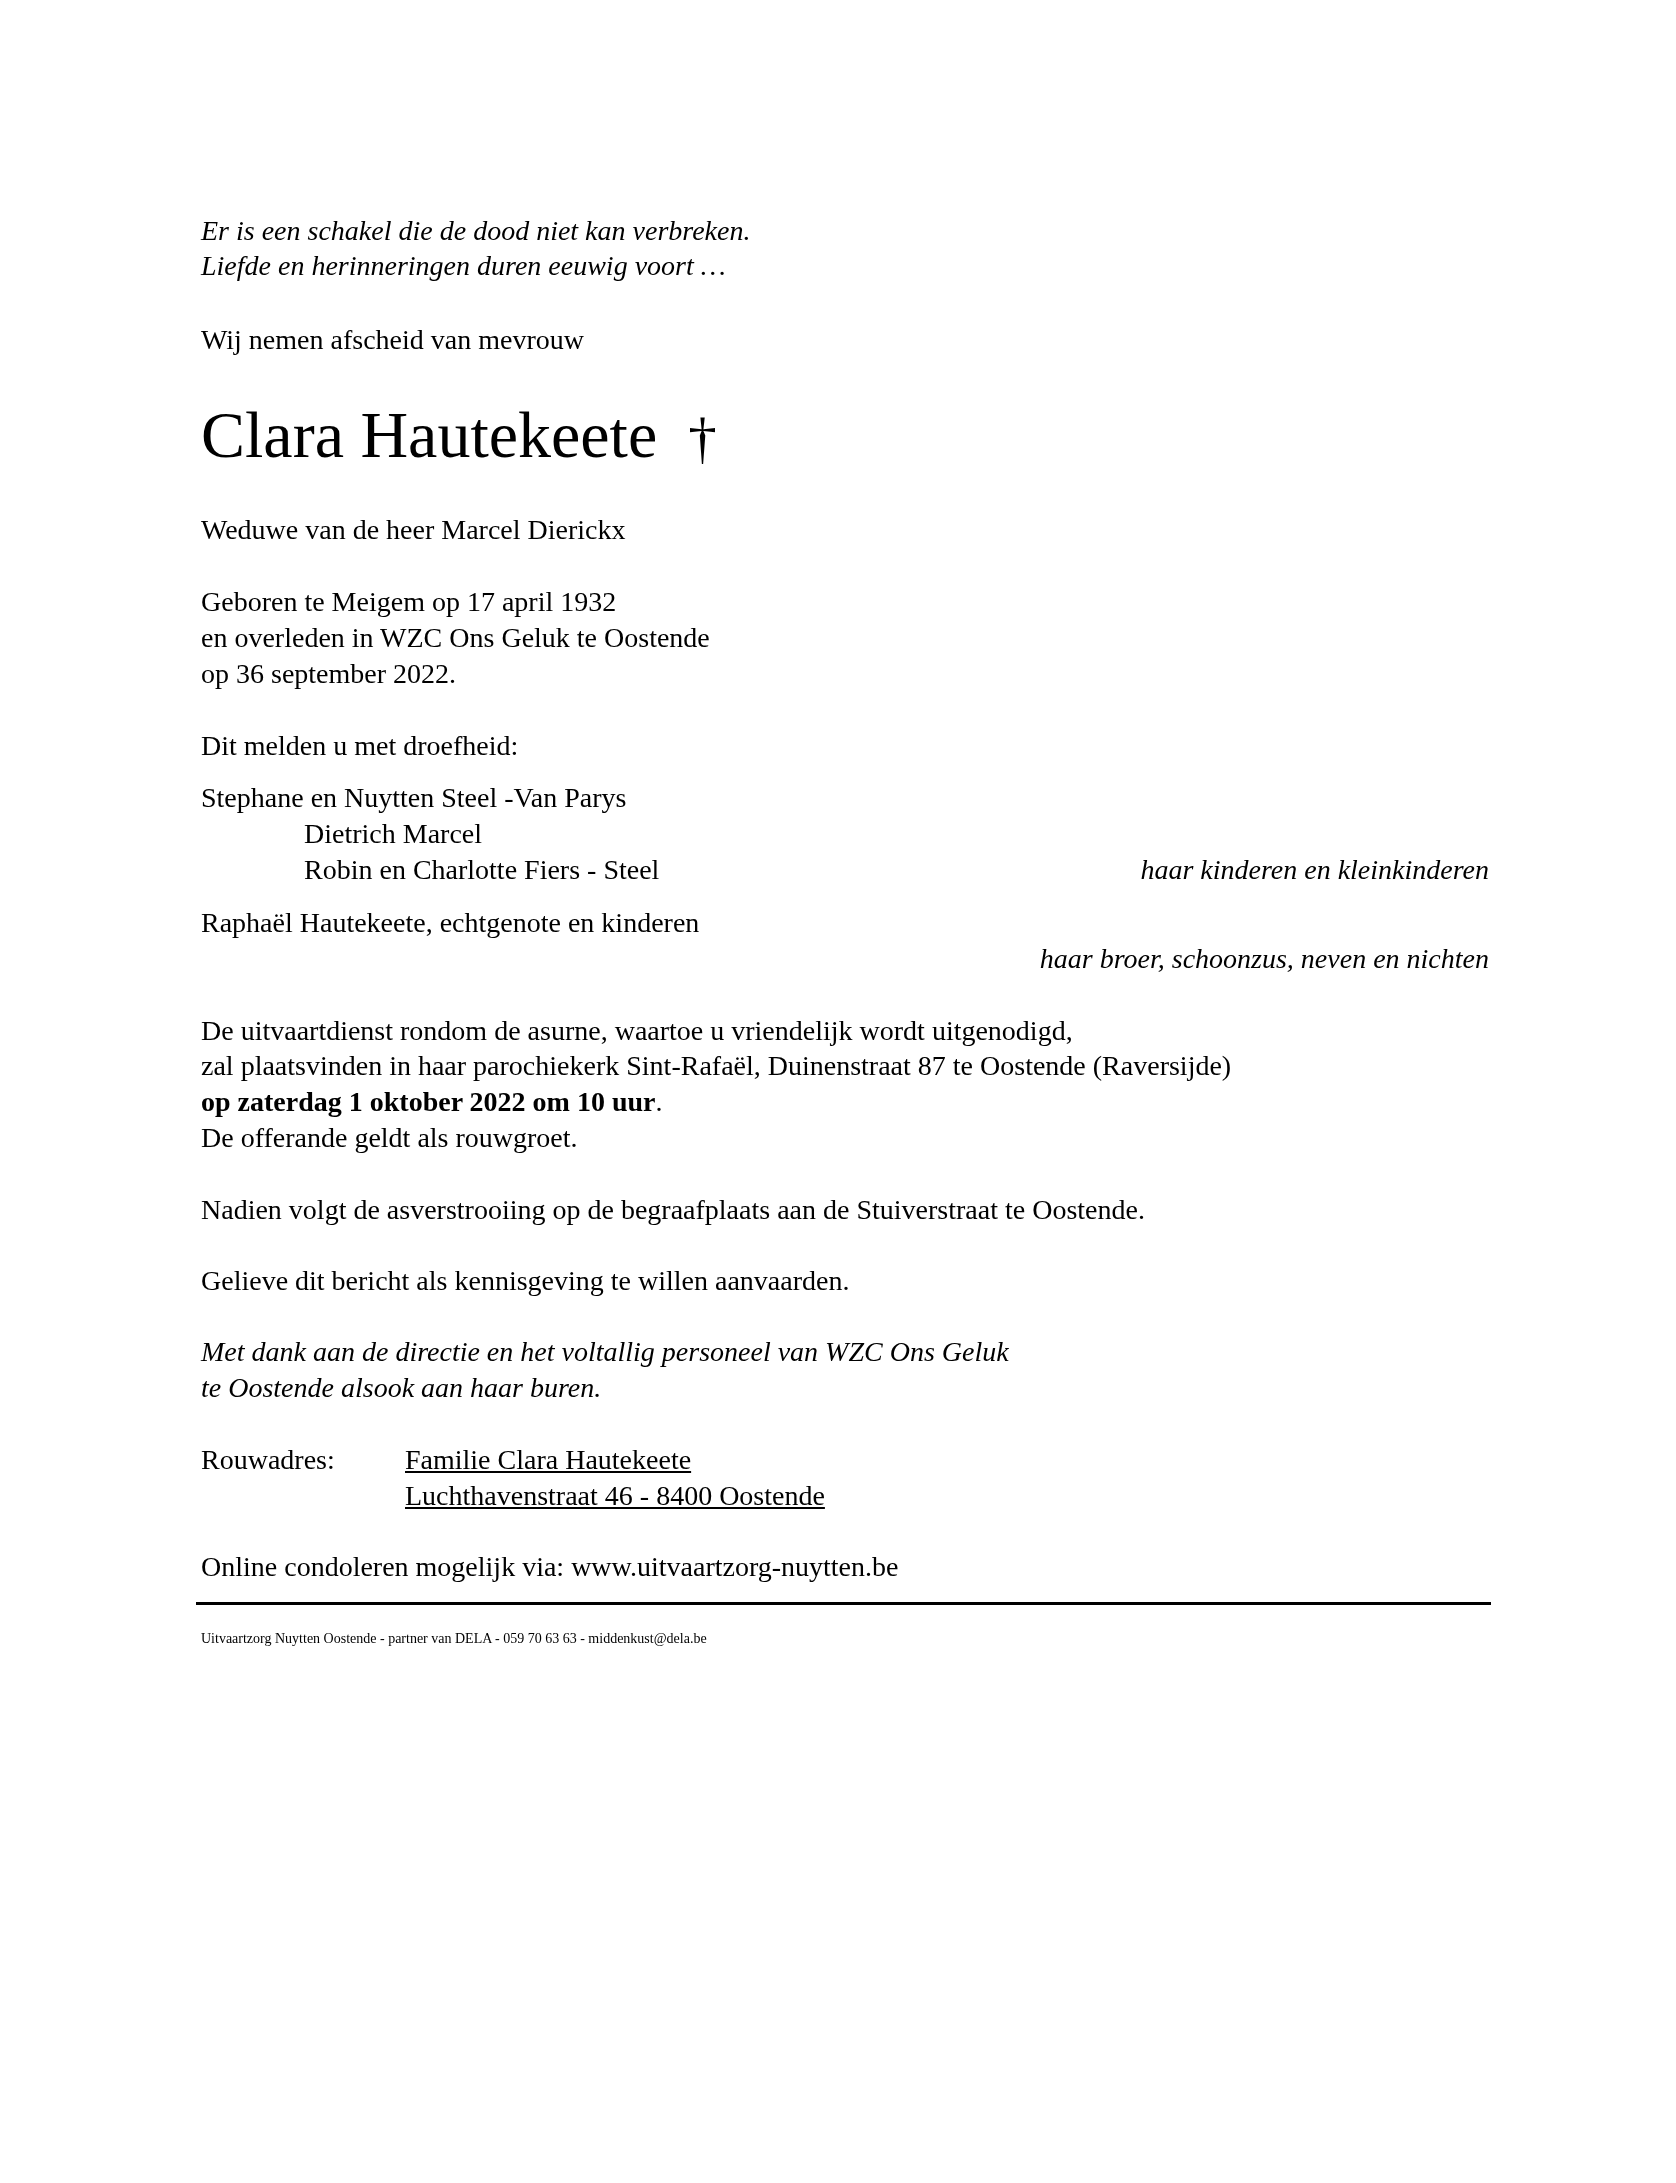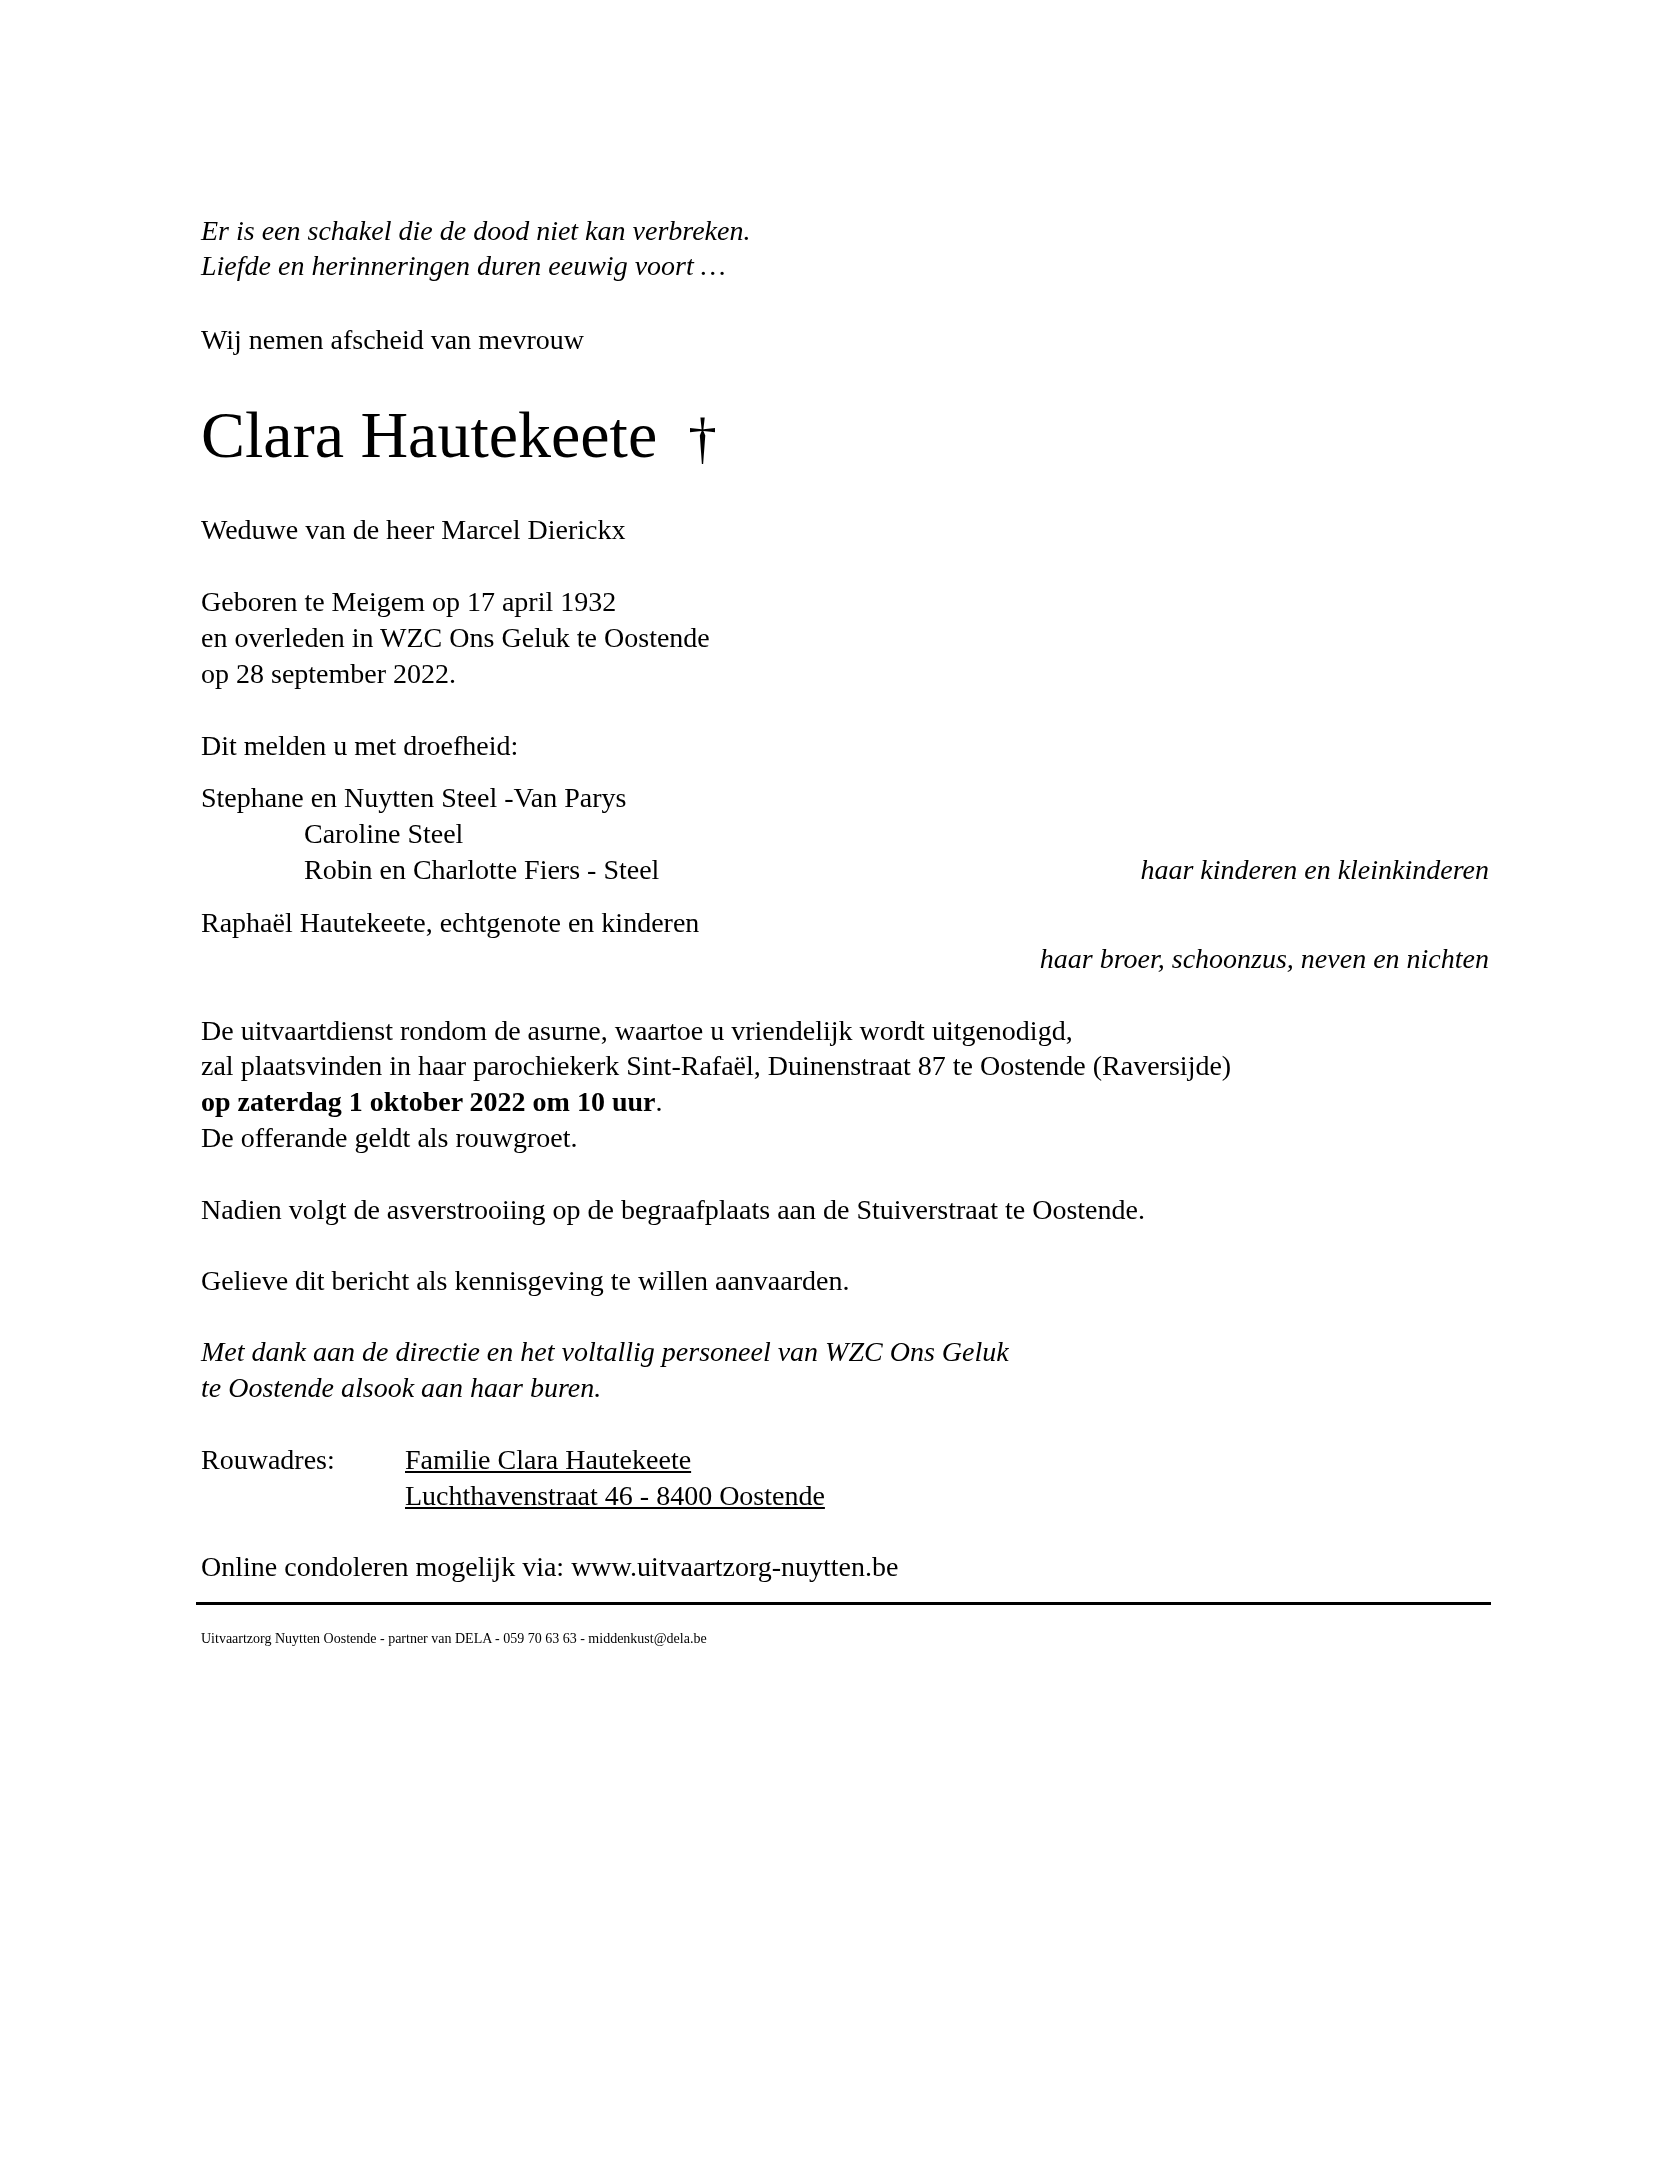--- a/index.html
+++ b/index.html
@@ -28,26 +28,26 @@
   <div class="t" style="top:308px">Wij nemen afscheid van mevrouw</div>
 
   <div class="t title" style="top:384px">
     <span>Clara Hautekeete</span><span class="cross">†</span>
   </div>
 
   <div class="t" style="top:498px">Weduwe van de heer Marcel Dierickx</div>
 
   <div class="t" style="top:570px">Geboren te Meigem op 17 april 1932</div>
   <div class="t" style="top:606px">en overleden in WZC Ons Geluk te Oostende</div>
-  <div class="t" style="top:642px">op 28 september 2022.</div>
+  <div class="t" style="top:642px">op 36 september 2022.</div>
 
   <div class="t" style="top:714px">Dit melden u met droefheid:</div>
 
   <div class="t" style="top:766px">Stephane en Nuytten Steel -Van Parys</div>
-  <div class="t indent" style="top:802px">Caroline Steel</div>
+  <div class="t indent" style="top:802px">Dietrich Marcel</div>
   <div class="t indent" style="top:838px">Robin en Charlotte Fiers - Steel</div>
   <div class="t it right" style="top:838px">haar kinderen en kleinkinderen</div>
 
   <div class="t" style="top:891px">Raphaël Hautekeete, echtgenote en kinderen</div>
   <div class="t it right" style="top:927px">haar broer, schoonzus, neven en nichten</div>
 
   <div class="t" style="top:999px">De uitvaartdienst rondom de asurne, waartoe u vriendelijk wordt uitgenodigd,</div>
   <div class="t" style="top:1034px">zal plaatsvinden in haar parochiekerk Sint-Rafaël, Duinenstraat 87 te Oostende (Raversijde)</div>
   <div class="t" style="top:1070px"><span class="b">op zaterdag 1 oktober 2022 om 10 uur</span><span>.</span></div>
   <div class="t" style="top:1106px">De offerande geldt als rouwgroet.</div>

